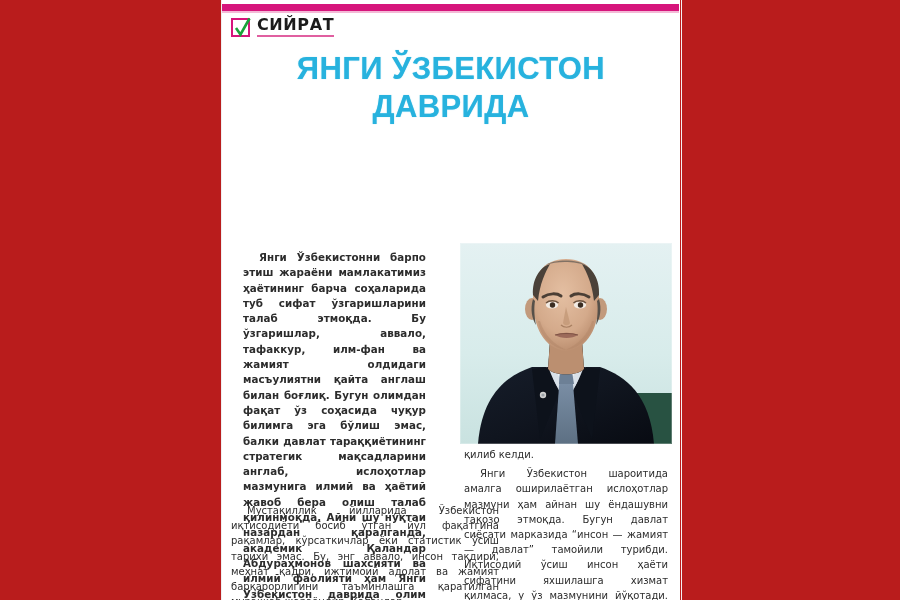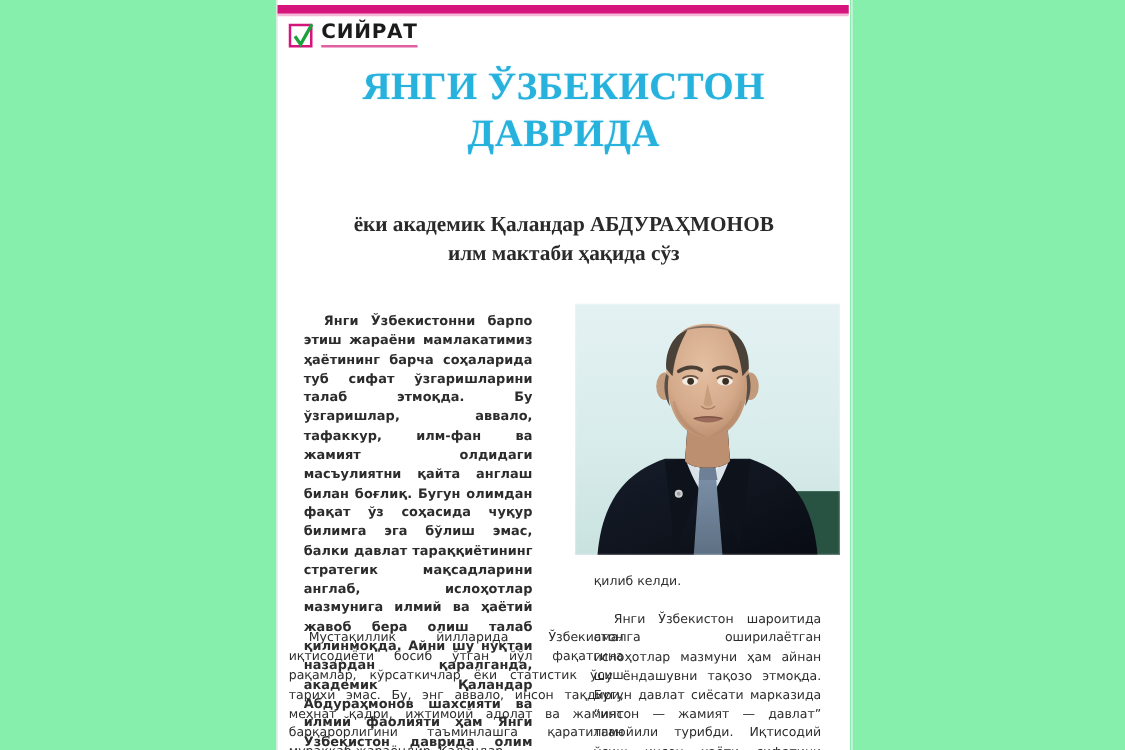--- a/index.html
+++ b/index.html
@@ -14,21 +14,21 @@
     overflow: hidden;
     position: relative;
   }
 
   
   #page-scan {
     position: absolute;
     left: 0; top: 0;
     width: 900px;
     height: 600px;
-    background: #86efac;
+    background: #b91c1c;
   }
 
   
   .paper-edge-left {
     position: absolute;
     left: 221px; top: 0;
     width: 1px; height: 600px;
     background: #f0eef0;
   }
   .paper-edge-right {
@@ -105,21 +105,21 @@
     background: #e05fa0;
   }
 
   
   .headline {
     position: absolute;
     left: 0;
     top: 50px;
     width: 458px;
     text-align: center;
-    font-family: Liberation Serif, serif;
+    font-family: Liberation Sans, sans-serif;
     font-size: 31px;
     font-weight: bold;
     line-height: 38px;
     letter-spacing: 0.4px;
     color: #27b2de;
     text-shadow: 0 0 1px rgba(39,178,222,0.5);
   }
 
   
   .deck {
@@ -168,21 +168,21 @@
   .left-lower p { margin: 0; text-indent: 16px; }
 
   
   .right-lower {
     left: 238px;
     top: 443px;
     width: 212px;
     font-size: 10px;
     line-height: 15.2px;
   }
-  .right-lower p { margin: 15px; }
+  .right-lower p { margin: 4px; }
   .right-lower p.indent { text-indent: 16px; }
 
   
   .photo-frame {
     position: absolute;
     left: 238px;
     top: 243px;
     width: 212px;
     height: 201px;
     overflow: hidden;
@@ -212,24 +212,20 @@
       <span class="rubric-text-wrap">
         <span class="rubric-text">СИЙРАТ</span>
         <span class="rubric-underline"></span>
       </span>
     </div>
 
     <div class="headline">
       <div>ЯНГИ ЎЗБЕКИСТОН ДАВРИДА</div>
     </div>
 
-    <div class="deck">
-      <div>ёки академик Қаландар АБДУРАҲМОНОВ</div>
-      <div>илм мактаби ҳақида сўз</div>
-    </div>
 
     <div class="col lead">
       <p>Янги Ўзбекистонни барпо этиш жараёни мамлакатимиз ҳаётининг барча соҳаларида туб сифат ўзгаришларини талаб этмоқда. Бу ўзгаришлар, аввало, тафаккур, илм-фан ва жамият олдидаги масъулиятни қайта англаш билан боғлиқ. Бугун олимдан фақат ўз соҳасида чуқур билимга эга бўлиш эмас, балки давлат тараққиётининг стратегик мақсадларини англаб, ислоҳотлар мазмунига илмий ва ҳаётий жавоб бера олиш талаб қилинмоқда. Айни шу нуқтаи назардан қаралганда, академик Қаландар Абдураҳмонов шахсияти ва илмий фаолияти ҳам Янги Ўзбекистон даврида олим зиммасига юкланган масъулиятнинг ёрқин ифодаси сифатида намоён бўлади.</p>
     </div>
 
     <div class="photo-frame">
       <svg width="212" height="201" viewBox="0 0 212 201" aria-hidden="true">
         <defs>
           <linearGradient id="bgGrad" x1="0" y1="0" x2="0" y2="1">
             <stop offset="0%" stop-color="#e4f1f2"></stop>

